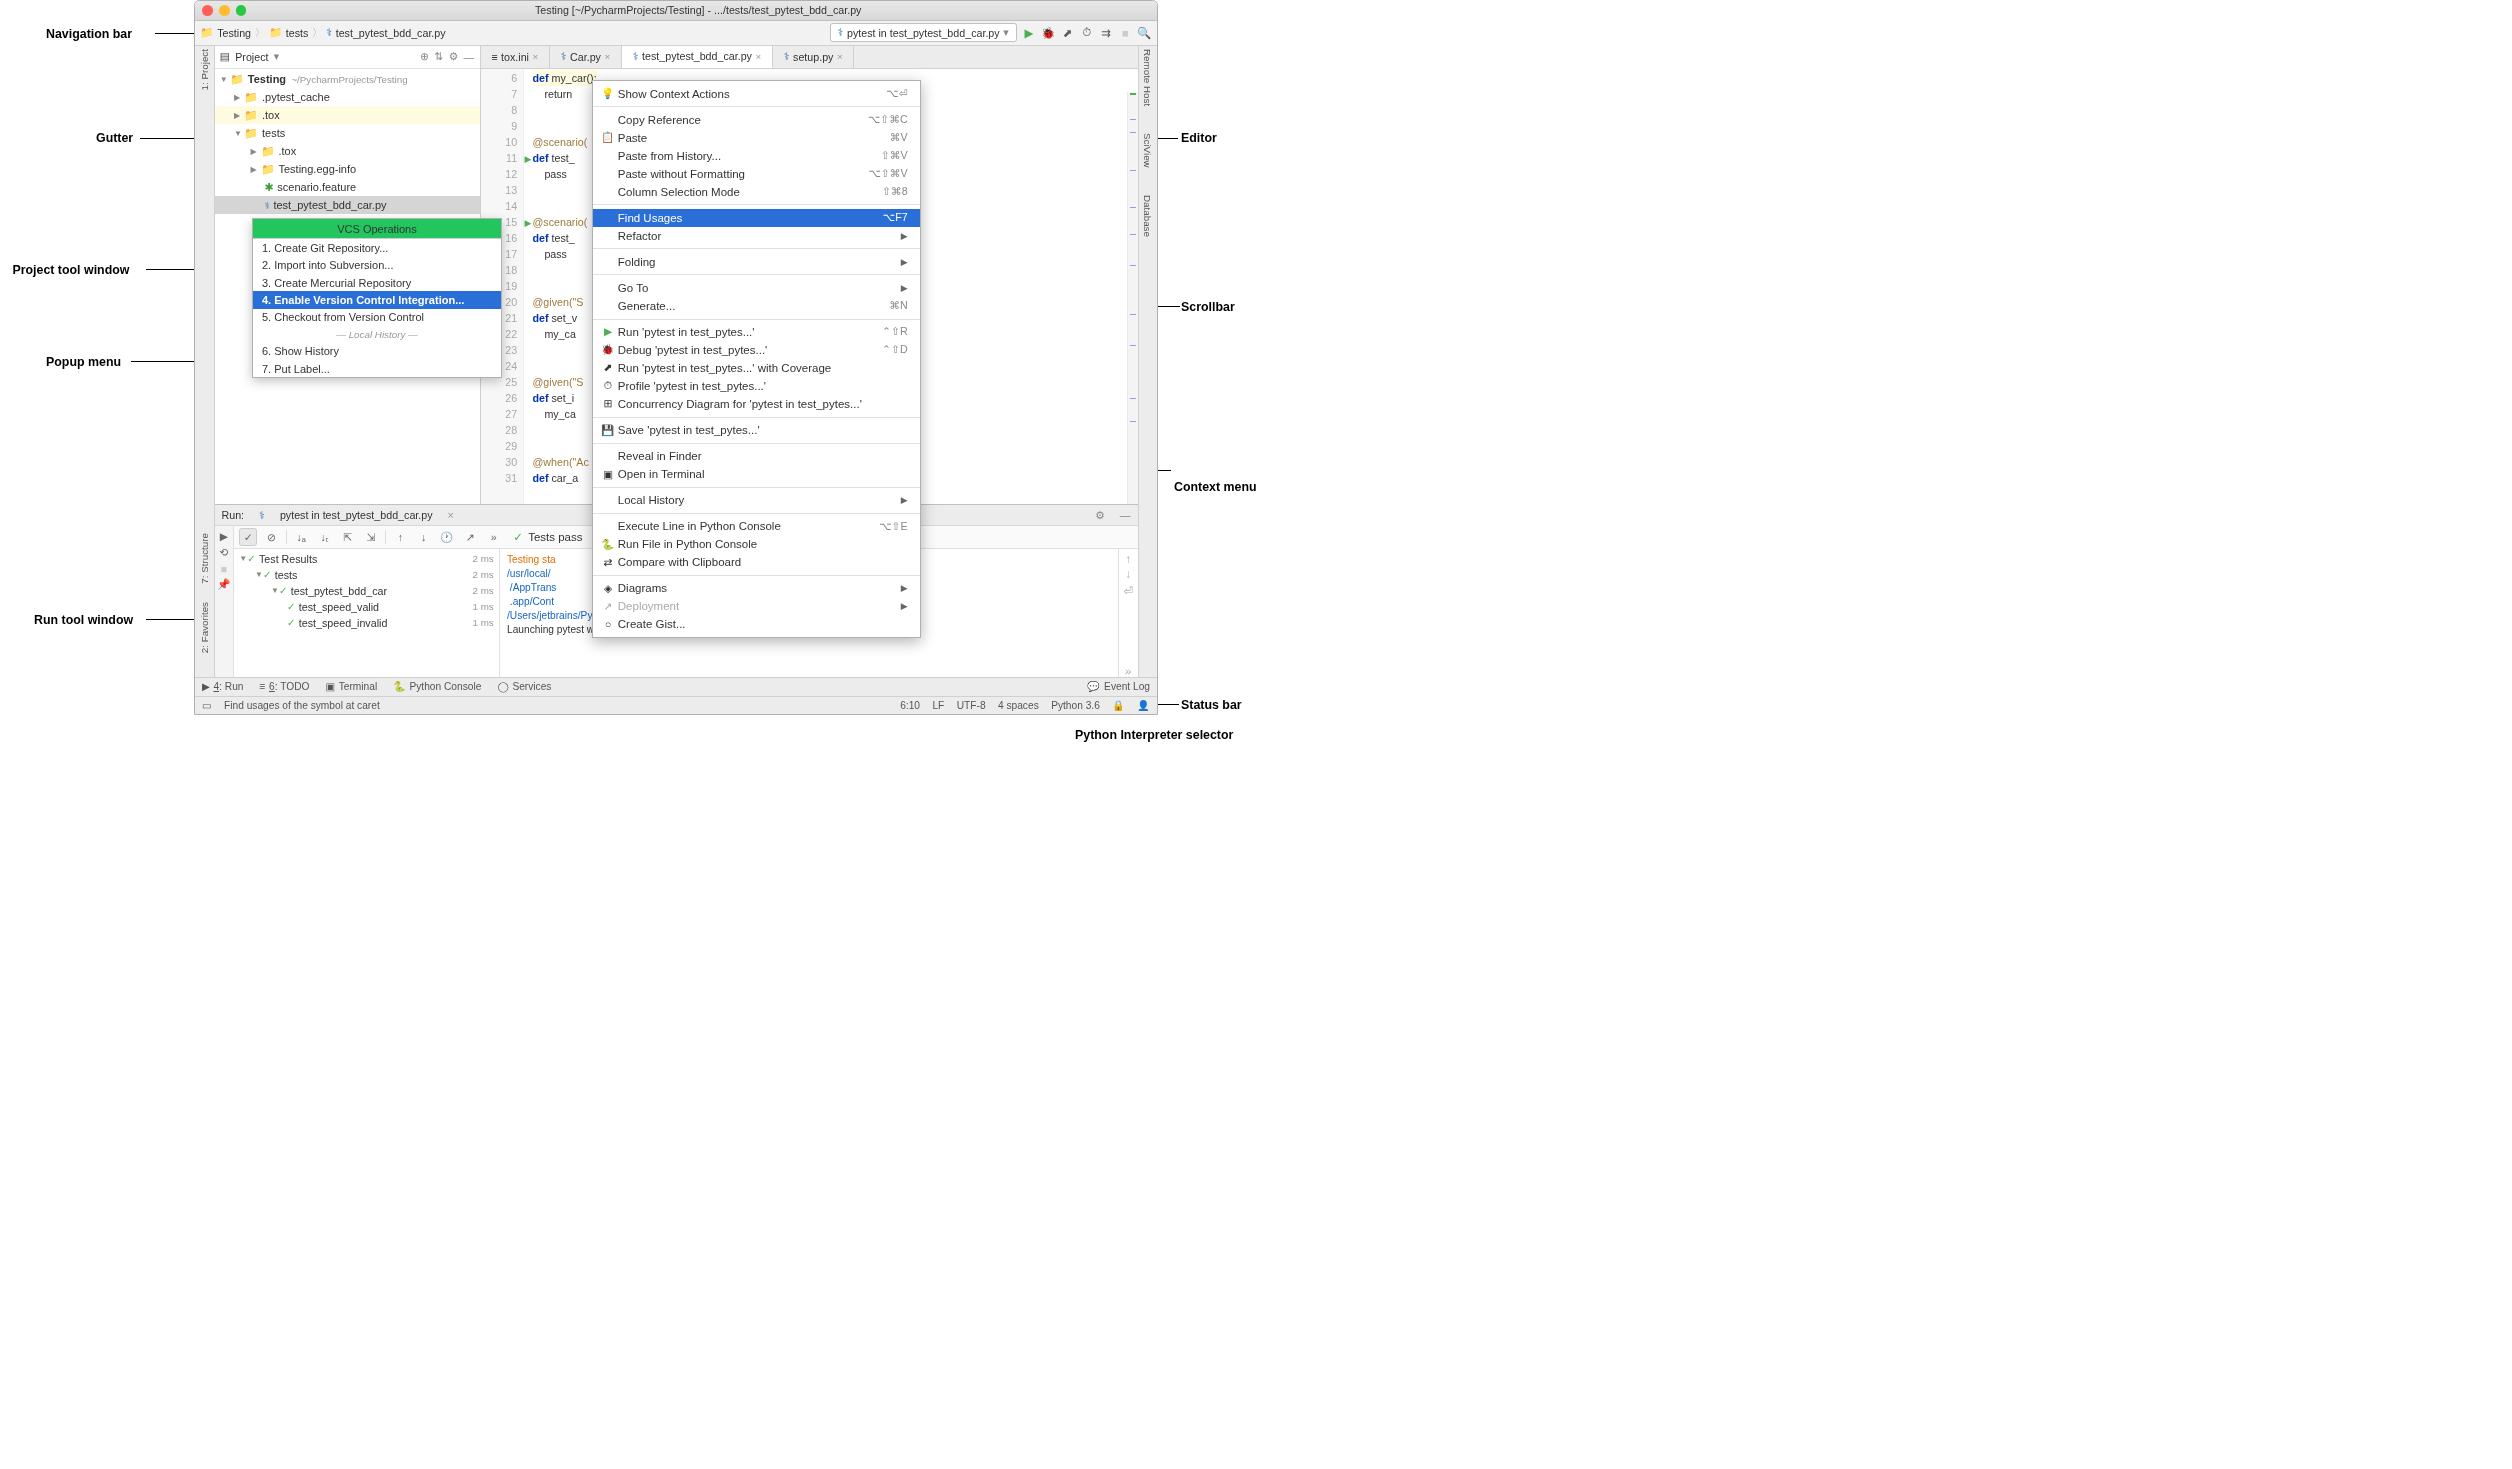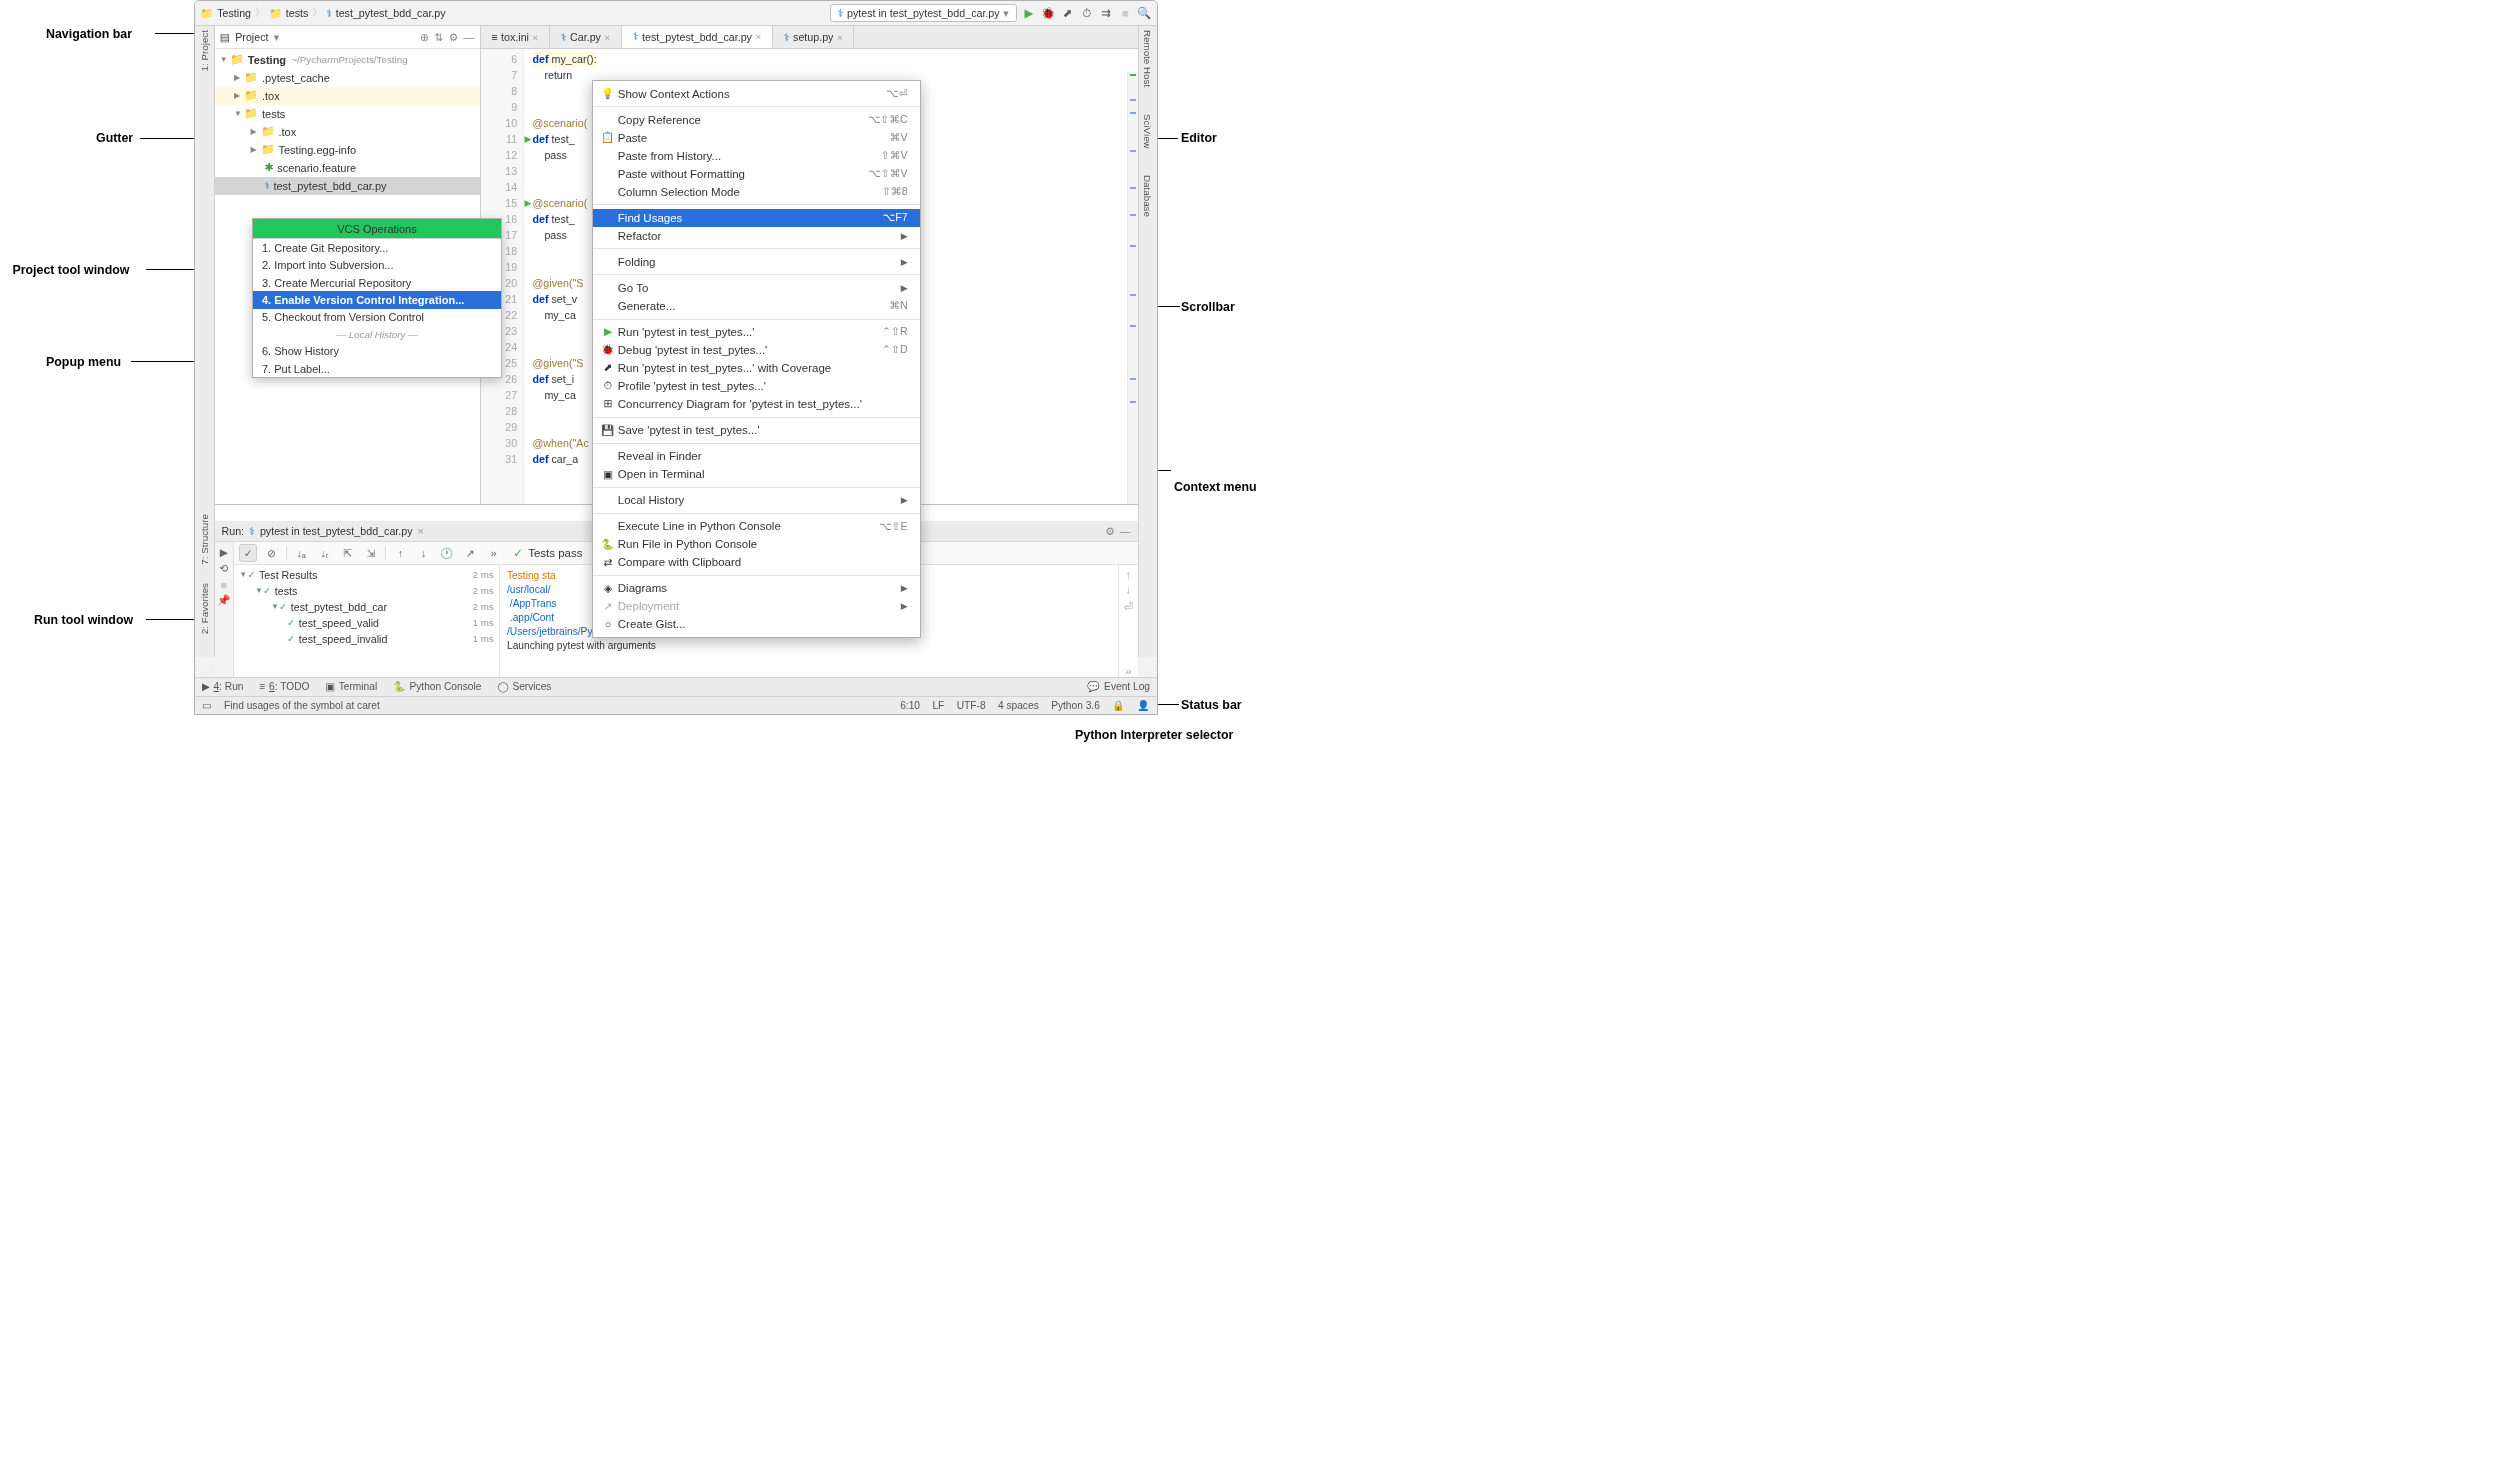--- a/index.html
+++ b/index.html
@@ -82,21 +82,21 @@
 .ctx-item .ci-icon { width: 16px; text-align: center; font-size: 10.7px; }
 .ctx-item .ci-label { flex: 1; padding-left: 1.8px; }
 .ctx-item .ci-shortcut { color: #888; font-size: 10.7px; }
 .ctx-item.sel .ci-shortcut { color: #fff; text-align: right; }
 .ctx-item .ci-arrow { color: #666; font-size: 9px; }
 .ctx-item.disabled { color: #aaa; }
 .ctx-div { height: 0.9px; background: #e0e0e0; margin: 3.6px 0; }
 
 
 .run-panel { height: 173px; border-top: 0.9px solid #c0c0c0; background: #fff; display: flex; flex-direction: column; }
-.run-hdr { height: 21px; background: #ececec; border-bottom: 0.9px solid #d8d8d8; display: flex; align-items: center; padding: 0 7px; font-size: 10.7px; gap: 5px; margin-top: 16px; }
+.run-hdr { height: 21px; background: #ececec; border-bottom: 0.9px solid #d8d8d8; display: flex; align-items: center; padding: 0 7px; font-size: 10.7px; gap: 15px; }
 .run-hdr .spacer { flex: 1; }
 .run-toolbar { height: 23px; border-bottom: 0.9px solid #e0e0e0; display: flex; align-items: center; gap: 5.3px; padding: 0 5.3px; background: #fafafa; }
 .run-toolbar .btn { width: 18px; height: 18px; display: flex; align-items: center; justify-content: center; font-size: 10.7px; color: #666; }
 .run-body { flex: 1; display: flex; }
 .run-left { width: 19.5px; background: #f4f4f4; border-right: 0.9px solid #e0e0e0; display: flex; flex-direction: column; align-items: center; gap: 3.6px; padding-top: 3.6px; }
 .run-left span { font-size: 10.7px; color: #666; }
 .run-tree { width: 266px; border-right: 0.9px solid #e0e0e0; font-size: 10.7px; padding: 1.8px 0; }
 .run-tree-row { display: flex; align-items: center; height: 16px; padding: 0 5.3px; }
 .run-tree-row .chk { color: #4caf50; margin-right: 3.6px; font-size: 9.8px; }
 .run-tree-row .time { margin-left: auto; color: #999; font-size: 9.8px; }
@@ -137,20 +137,28 @@
 <div class="anno" style="left:1181px;top:300px">Scrollbar</div>
 <div class="anno-line h" style="left:1144px;top:306px;width:36px"></div>
 <div class="anno" style="left:1174px;top:480px">Context menu</div>
 <div class="anno-line h" style="left:915px;top:470px;width:256px"></div>
 <div class="anno" style="left:1181px;top:698px">Status bar</div>
 <div class="anno-line h" style="left:1151px;top:704px;width:28px"></div>
 <div class="anno" style="left:1075px;top:728px">Python Interpreter selector</div>
 
 <div class="ide">
 
+  <div class="titlebar">
+    <div class="traffic">
+      <span class="tr-r"></span>
+      <span class="tr-y"></span>
+      <span class="tr-g"></span>
+    </div>
+    <div class="title">Testing [~/PycharmProjects/Testing] - .../tests/test_pytest_bdd_car.py</div>
+  </div>
 
   <div class="navbar">
     <span class="crumb">
       <span>📁</span>
       <span>Testing</span>
       <span class="sep">〉</span>
       <span>📁</span>
       <span>tests</span>
       <span class="sep">〉</span>
       <span style="color:#3776ab">⚕</span>

